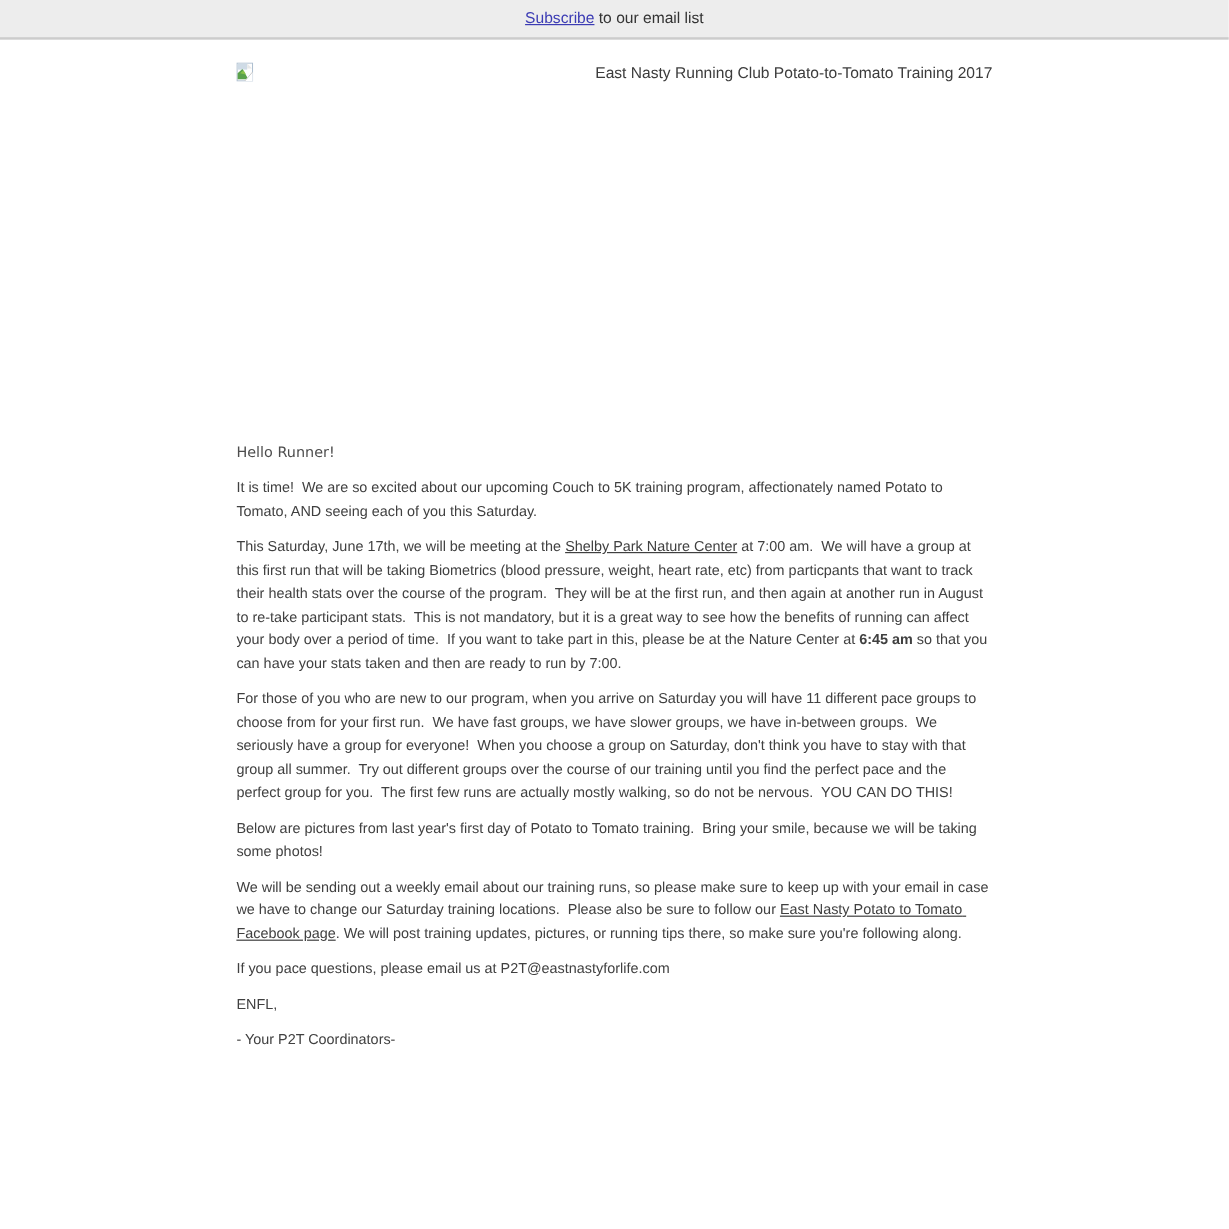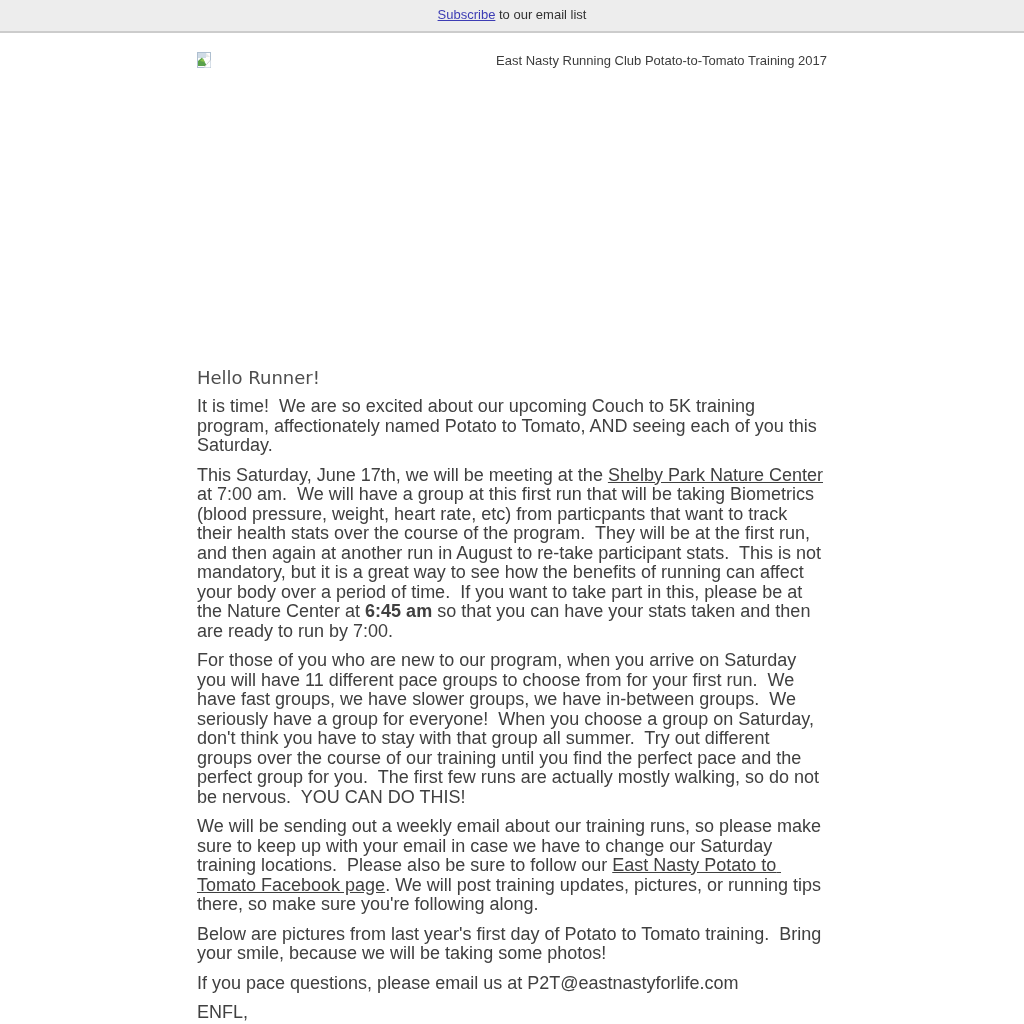--- a/index.html
+++ b/index.html
@@ -53,28 +53,28 @@
   }
   .hero-alt{
     text-align:right;
     font-size:13px;
     color:#3c3c3c;
     padding-top:2px;
   }
   
   .greeting{
     font-family:"DejaVu Sans",sans-serif;
-    font-size:18px;
+    font-size:12px;
     color:#4d4d4d;
     margin:17px 0 10px 0;
     line-height:19px;
   }
   .content p{
     margin:10px 0;
-    font-size:18px;
+    font-size:12px;
     line-height:19.5px;
     white-space:pre-wrap;
     color:var(--body-text);
   }
   .content a{
     color:var(--body-text);
     cursor:pointer;
   }
   .content strong{font-weight:bold;}
 </style>
@@ -101,20 +101,20 @@
     </span>
     <div class="hero-alt">East Nasty Running Club Potato-to-Tomato Training 2017</div>
   </div>
 
   <div class="greeting">Hello Runner!</div>
 
   <div class="content" id="paragraphs">
       <p>It is time!  We are so excited about our upcoming Couch to 5K training program, affectionately named Potato to Tomato, AND seeing each of you this Saturday.</p>
       <p>This Saturday, June 17th, we will be meeting at the <a href="#">Shelby Park Nature Center</a> at 7:00 am.  We will have a group at this first run that will be taking Biometrics (blood pressure, weight, heart rate, etc) from particpants that want to track their health stats over the course of the program.  They will be at the first run, and then again at another run in August to re-take participant stats.  This is not mandatory, but it is a great way to see how the benefits of running can affect your body over a period of time.  If you want to take part in this, please be at the Nature Center at <strong>6:45 am</strong> so that you can have your stats taken and then are ready to run by 7:00.</p>
       <p>For those of you who are new to our program, when you arrive on Saturday you will have 11 different pace groups to choose from for your first run.  We have fast groups, we have slower groups, we have in-between groups.  We seriously have a group for everyone!  When you choose a group on Saturday, don't think you have to stay with that group all summer.  Try out different groups over the course of our training until you find the perfect pace and the perfect group for you.  The first few runs are actually mostly walking, so do not be nervous.  YOU CAN DO THIS!</p>
+      <p>Below are pictures from last year's first day of Potato to Tomato training.  Bring your smile, because we will be taking some photos!</p>
       <p>We will be sending out a weekly email about our training runs, so please make sure to keep up with your email in case we have to change our Saturday training locations.  Please also be sure to follow our <a href="#">East Nasty Potato to Tomato Facebook page</a>. We will post training updates, pictures, or running tips there, so make sure you're following along.</p>
-      <p>Below are pictures from last year's first day of Potato to Tomato training.  Bring your smile, because we will be taking some photos!</p>
       <p>If you pace questions, please email us at P2T@eastnastyforlife.com</p>
       <p>ENFL,</p>
       <p>- Your P2T Coordinators-</p>
     </div>
 
 </div>
 
 </body></html>

